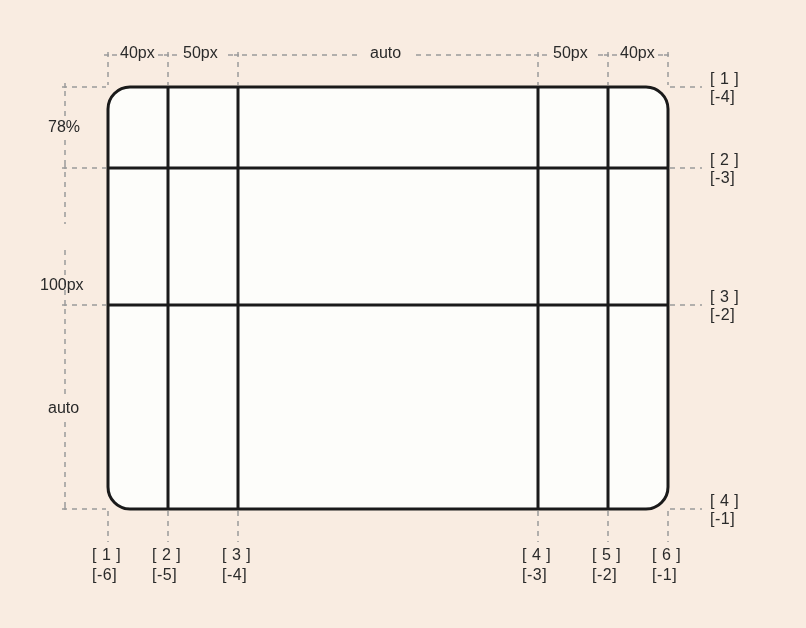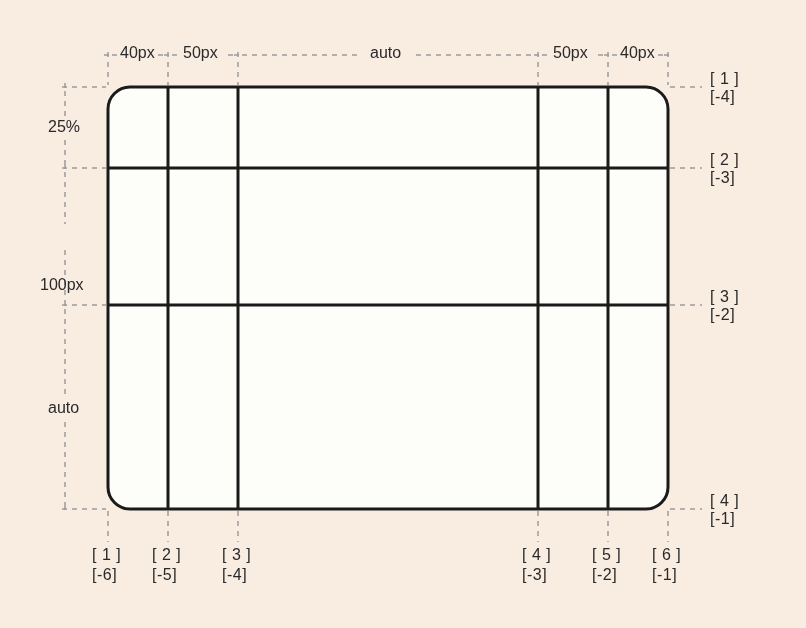--- a/index.html
+++ b/index.html
@@ -110,21 +110,21 @@
       <line x1="670" y1="509" x2="702" y2="509"></line>
     </g>
   </svg>
 
   <div class="label" style="left:120px; top:44px;">40px</div>
   <div class="label" style="left:183px; top:44px;">50px</div>
   <div class="label" style="left:370px; top:44px;">auto</div>
   <div class="label" style="left:553px; top:44px;">50px</div>
   <div class="label" style="left:620px; top:44px;">40px</div>
 
-  <div class="label" style="left:48px; top:118px;">25%</div>
+  <div class="label" style="left:48px; top:118px;">78%</div>
   <div class="label" style="left:40px; top:228px;margin-top:48px;">100px</div>
   <div class="label" style="left:48px; top:399px;">auto</div>
 
   <div class="label idx" style="left:710px; top:70px;">[ 1 ]</div>
   <div class="label idx" style="left:710px; top:88px;">[-4]</div>
   <div class="label idx" style="left:710px; top:151px;">[ 2 ]</div>
   <div class="label idx" style="left:710px; top:169px;">[-3]</div>
   <div class="label idx" style="left:710px; top:288px;">[ 3 ]</div>
   <div class="label idx" style="left:710px; top:306px;">[-2]</div>
   <div class="label idx" style="left:710px; top:492px;">[ 4 ]</div>

